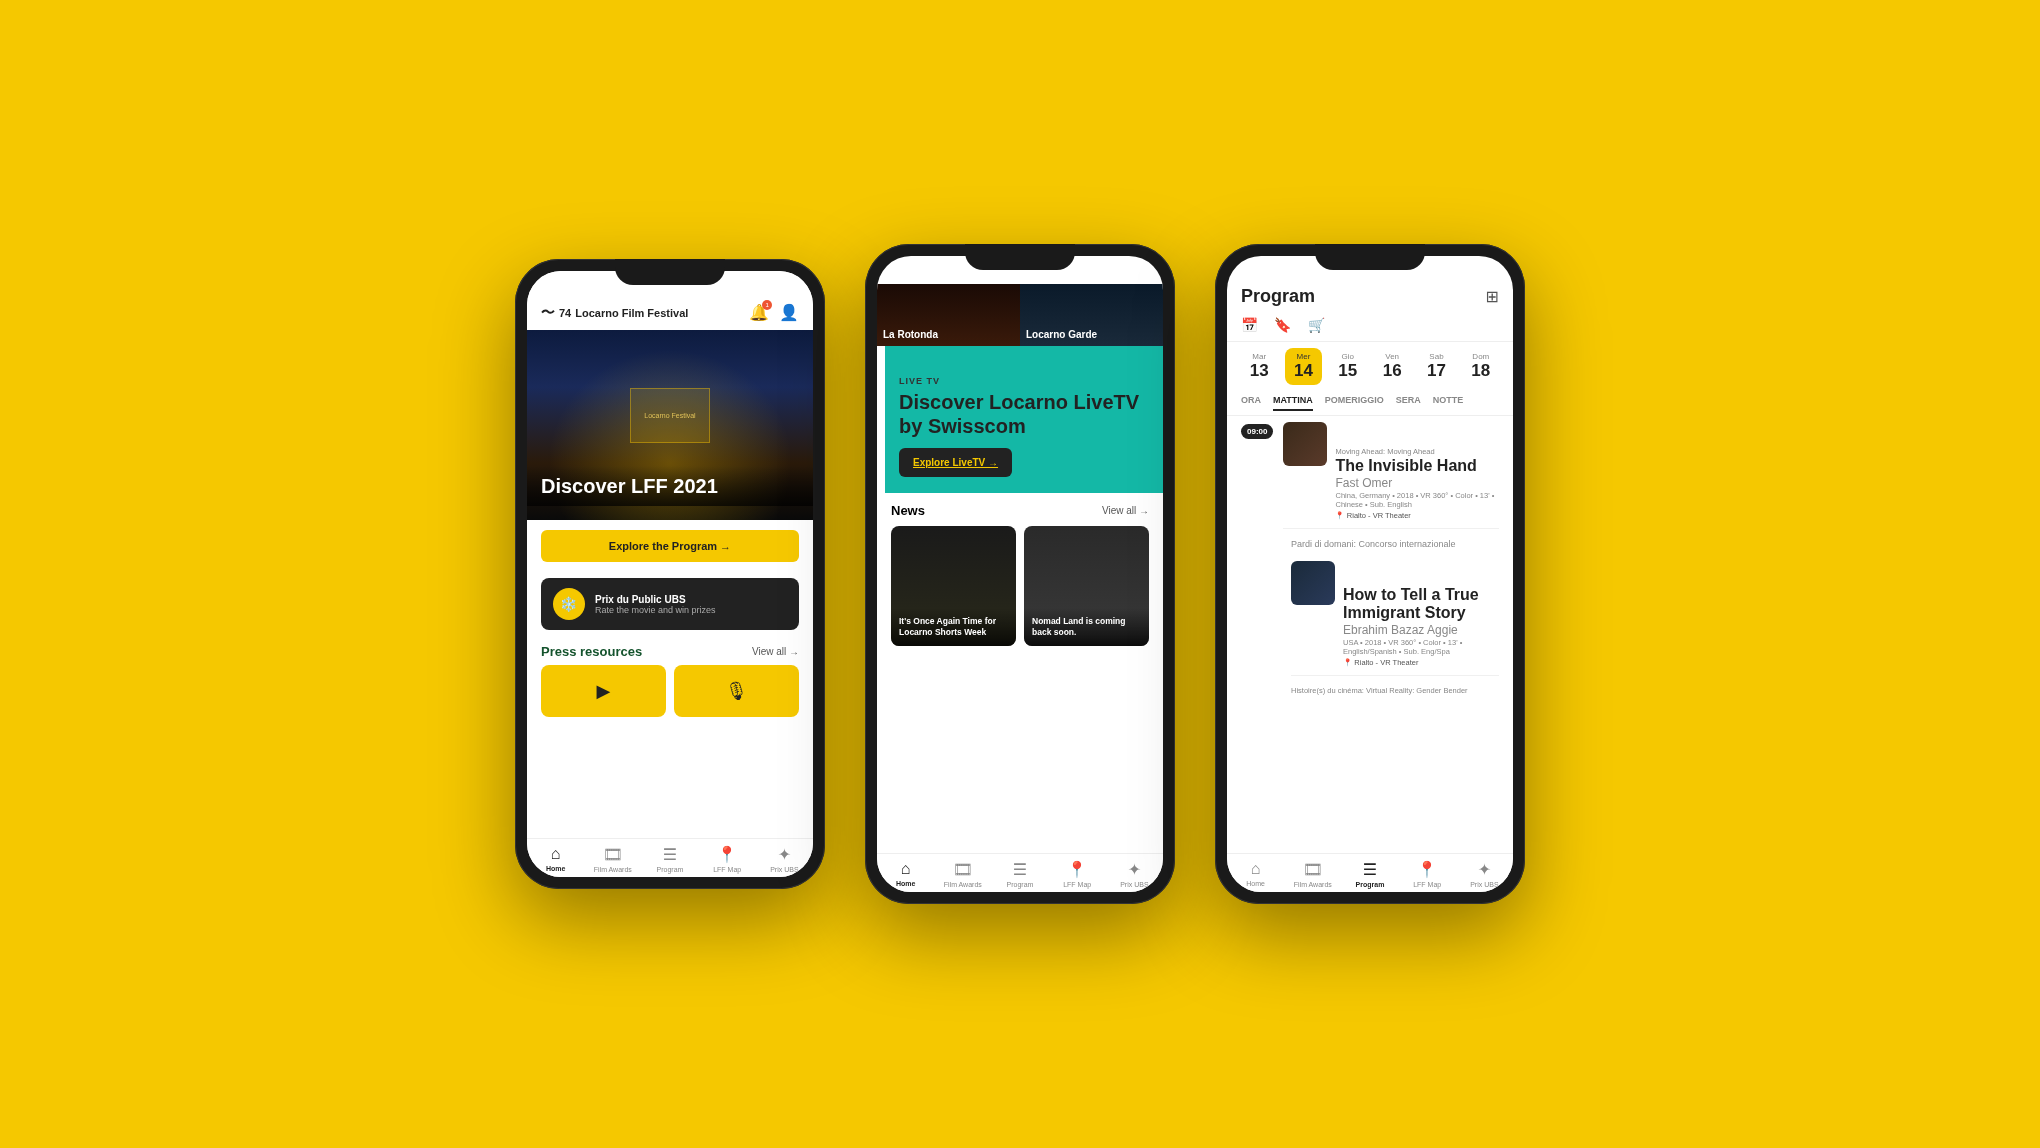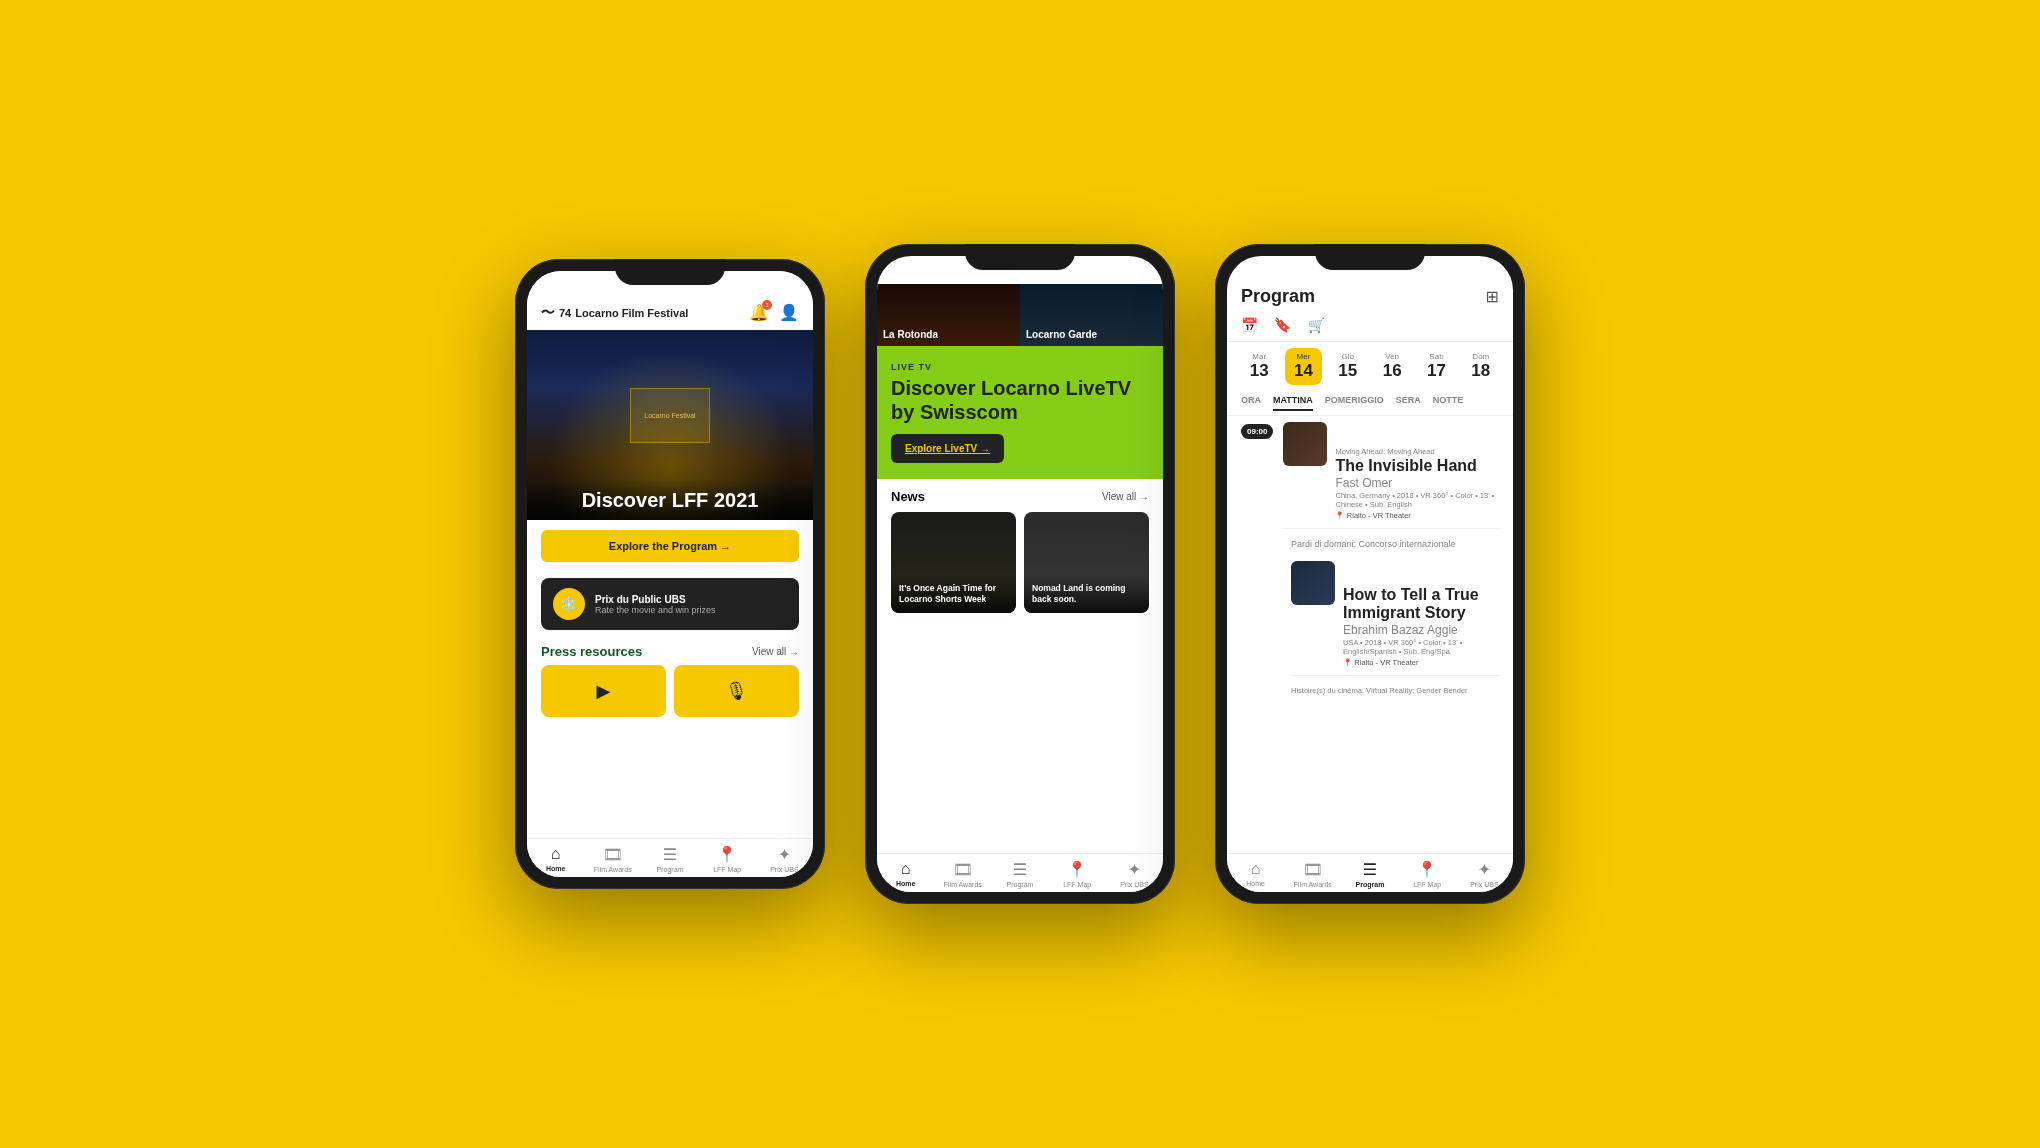--- a/index.html
+++ b/index.html
@@ -126,26 +126,25 @@
       justify-content: center;
       margin-top: -20px;
     }
     .hero-screen-text {
       font-size: 7px;
       color: rgba(255,220,100,0.8);
       text-align: center;
     }
     .hero-overlay {
       position: absolute;
-      bottom: 0;
+      bottom: 14px;
       left: 0;
       right: 0;
       padding: 8px 14px;
       background: linear-gradient(to top, rgba(0,0,0,0.7) 0%, transparent 100%);
-      text-align: center;
     }
     .hero-title {
       font-size: 20px;
       font-weight: 800;
       color: #fff;
       line-height: 1.2;
     }
 
     .phone1-cta {
       padding: 10px 14px;
@@ -295,23 +294,24 @@
       align-items: flex-end;
       padding: 6px;
     }
     .venue-label {
       font-size: 10px;
       font-weight: 600;
       color: #fff;
     }
 
     .phone2-live-banner {
-      background: #84cc16;
-      padding: 16px 14px 16px;
-      flex-shrink: 0;
+      background: #14b8a6;
+      padding: 30px 14px 16px;
+      flex-shrink: 0;
+      margin-left: 8px;
     }
     .live-tag {
       font-size: 9px;
       font-weight: 700;
       color: #333;
       letter-spacing: 1px;
       margin-bottom: 4px;
     }
     .live-title {
       font-size: 20px;
@@ -348,21 +348,21 @@
     .news-title-text {
       font-size: 13px;
       font-weight: 700;
     }
     .news-cards {
       display: flex;
       gap: 8px;
     }
     .news-card {
       flex: 1;
-      height: 101px;
+      height: 120px;
       border-radius: 8px;
       overflow: hidden;
       position: relative;
     }
     .news-card-bg1 {
       background: linear-gradient(to bottom, #1a1a1a 0%, #2a2a1a 100%);
     }
     .news-card-bg2 {
       background: linear-gradient(to bottom, #2a2a2a 0%, #3a3a3a 100%);
     }

